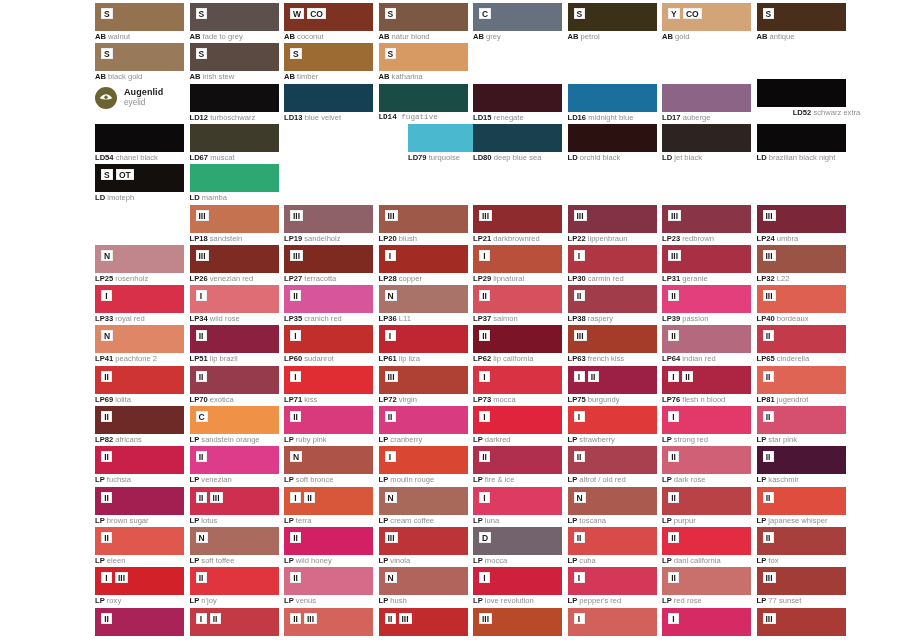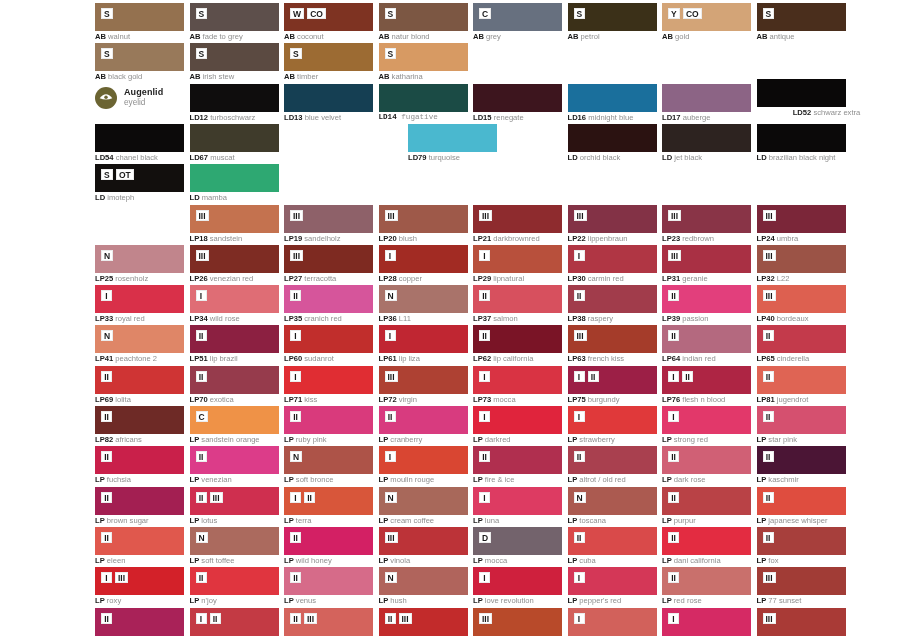--- a/index.html
+++ b/index.html
@@ -237,20 +237,24 @@
       <div class="label"><span class="code">LD54</span><span class="nm"> chanel black</span></div>
     </div>
     <div class="cell" style="left: 189.5px; top: 123.9px;">
       <div class="swatch" style="background: rgb(63, 59, 43);"></div>
       <div class="label"><span class="code">LD67</span><span class="nm"> muscat</span></div>
     </div>
     <div class="cell" style="left: 392px; top: 123.9px; margin-left: 16px;">
       <div class="swatch" style="background: rgb(74, 184, 207);"></div>
       <div class="label"><span class="code">LD79</span><span class="nm"> turquoise</span></div>
     </div>
+    <div class="cell" style="left: 473px; top: 123.9px;">
+      <div class="swatch" style="background: rgb(24, 64, 79);"></div>
+      <div class="label"><span class="code">LD80</span><span class="nm"> deep blue sea</span></div>
+    </div>
     <div class="cell" style="left: 567.5px; top: 123.9px;">
       <div class="swatch" style="background: rgb(43, 18, 17);"></div>
       <div class="label"><span class="code">LD</span><span class="nm"> orchid black</span></div>
     </div>
     <div class="cell" style="left: 756.5px; top: 123.9px;">
       <div class="swatch" style="background: rgb(11, 9, 9);"></div>
       <div class="label"><span class="code">LD</span><span class="nm"> brazilian black night</span></div>
     </div>
     <div class="cell" style="left: 662px; top: 123.9px;">
       <div class="swatch" style="background: rgb(45, 35, 32);"></div>

